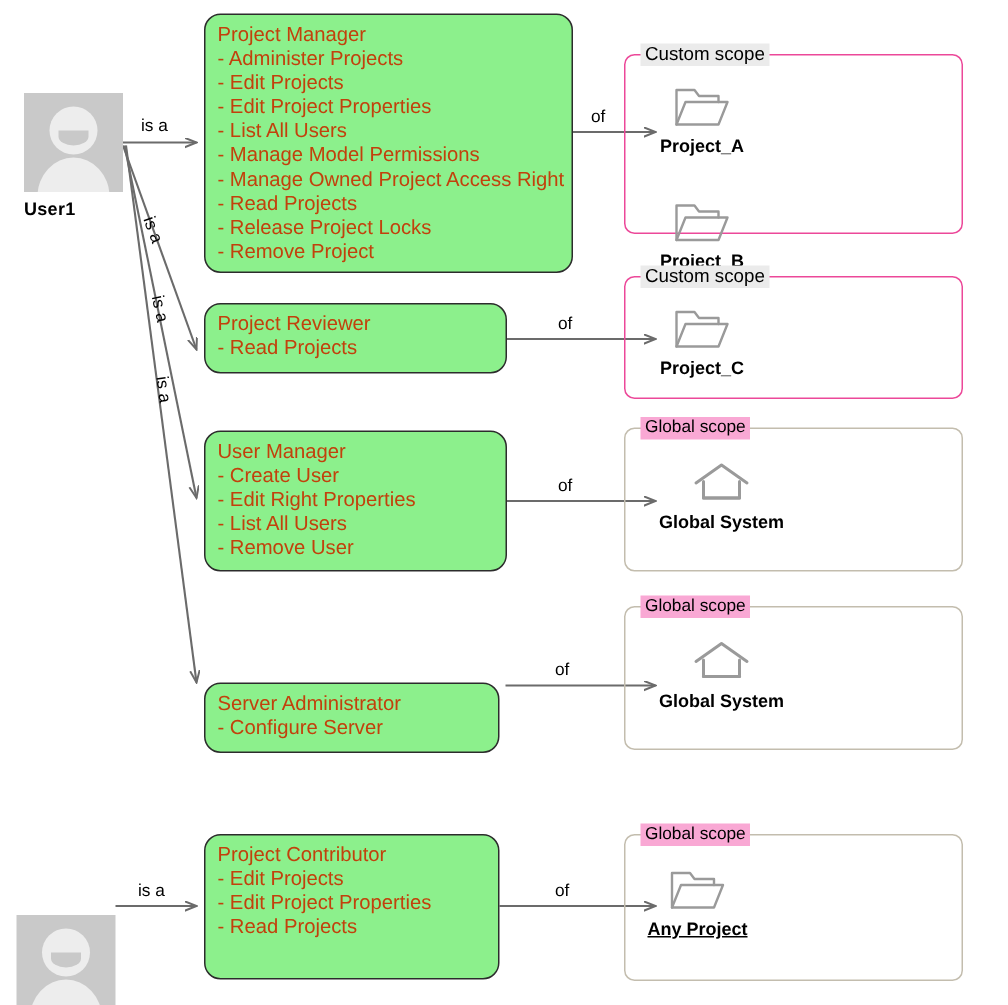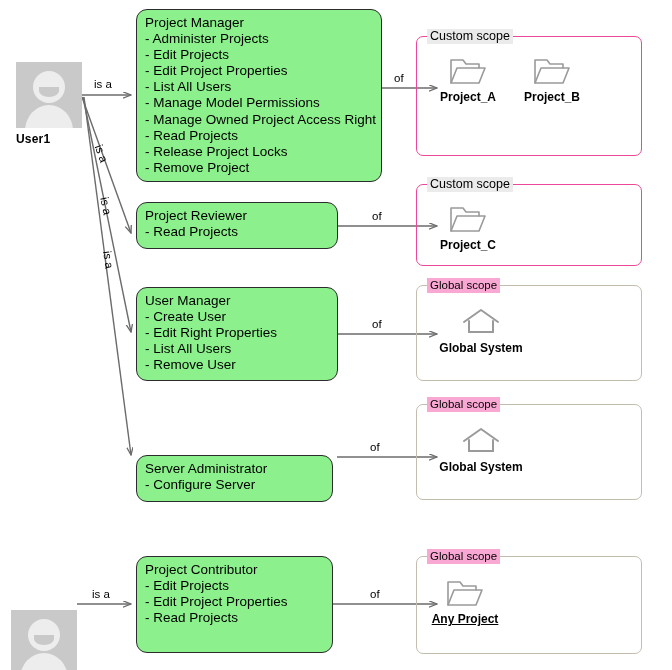--- a/index.html
+++ b/index.html
@@ -86,21 +86,21 @@
     background: #8cf08c;
     border: 1.4px solid #2c2c2c;
     border-radius: 11px;
     box-sizing: border-box;
     padding: 5px 8px 6px 8px;
   }
   .role-line {
     font-size: 13.5px;
     line-height: 16.1px;
     white-space: nowrap;
-    color: #000000;
+    color: #c2410c;
   }
 
   
   .scope {
     position: absolute;
     box-sizing: border-box;
     border: 1px solid #ec4899;
     border-radius: 7px;
     background: transparent;
   }
@@ -121,22 +121,22 @@
   .scope.global > .scope-title {
     font-size: 11.5px;
     background: #f9a8d4;
     top: -8px;
   }
   .scope-items {
     position: absolute;
     left: 14px;
     top: 16px;
     display: flex;
-    flex-direction: row;
-    gap: 10px;
+    flex-direction: column;
+    gap: 26px;
   }
   .scope-item {
     width: 74px;
     text-align: center;
   }
   .scope-item .icon-wrap {
     height: 36px;
     display: flex;
     align-items: center;
     justify-content: center;

